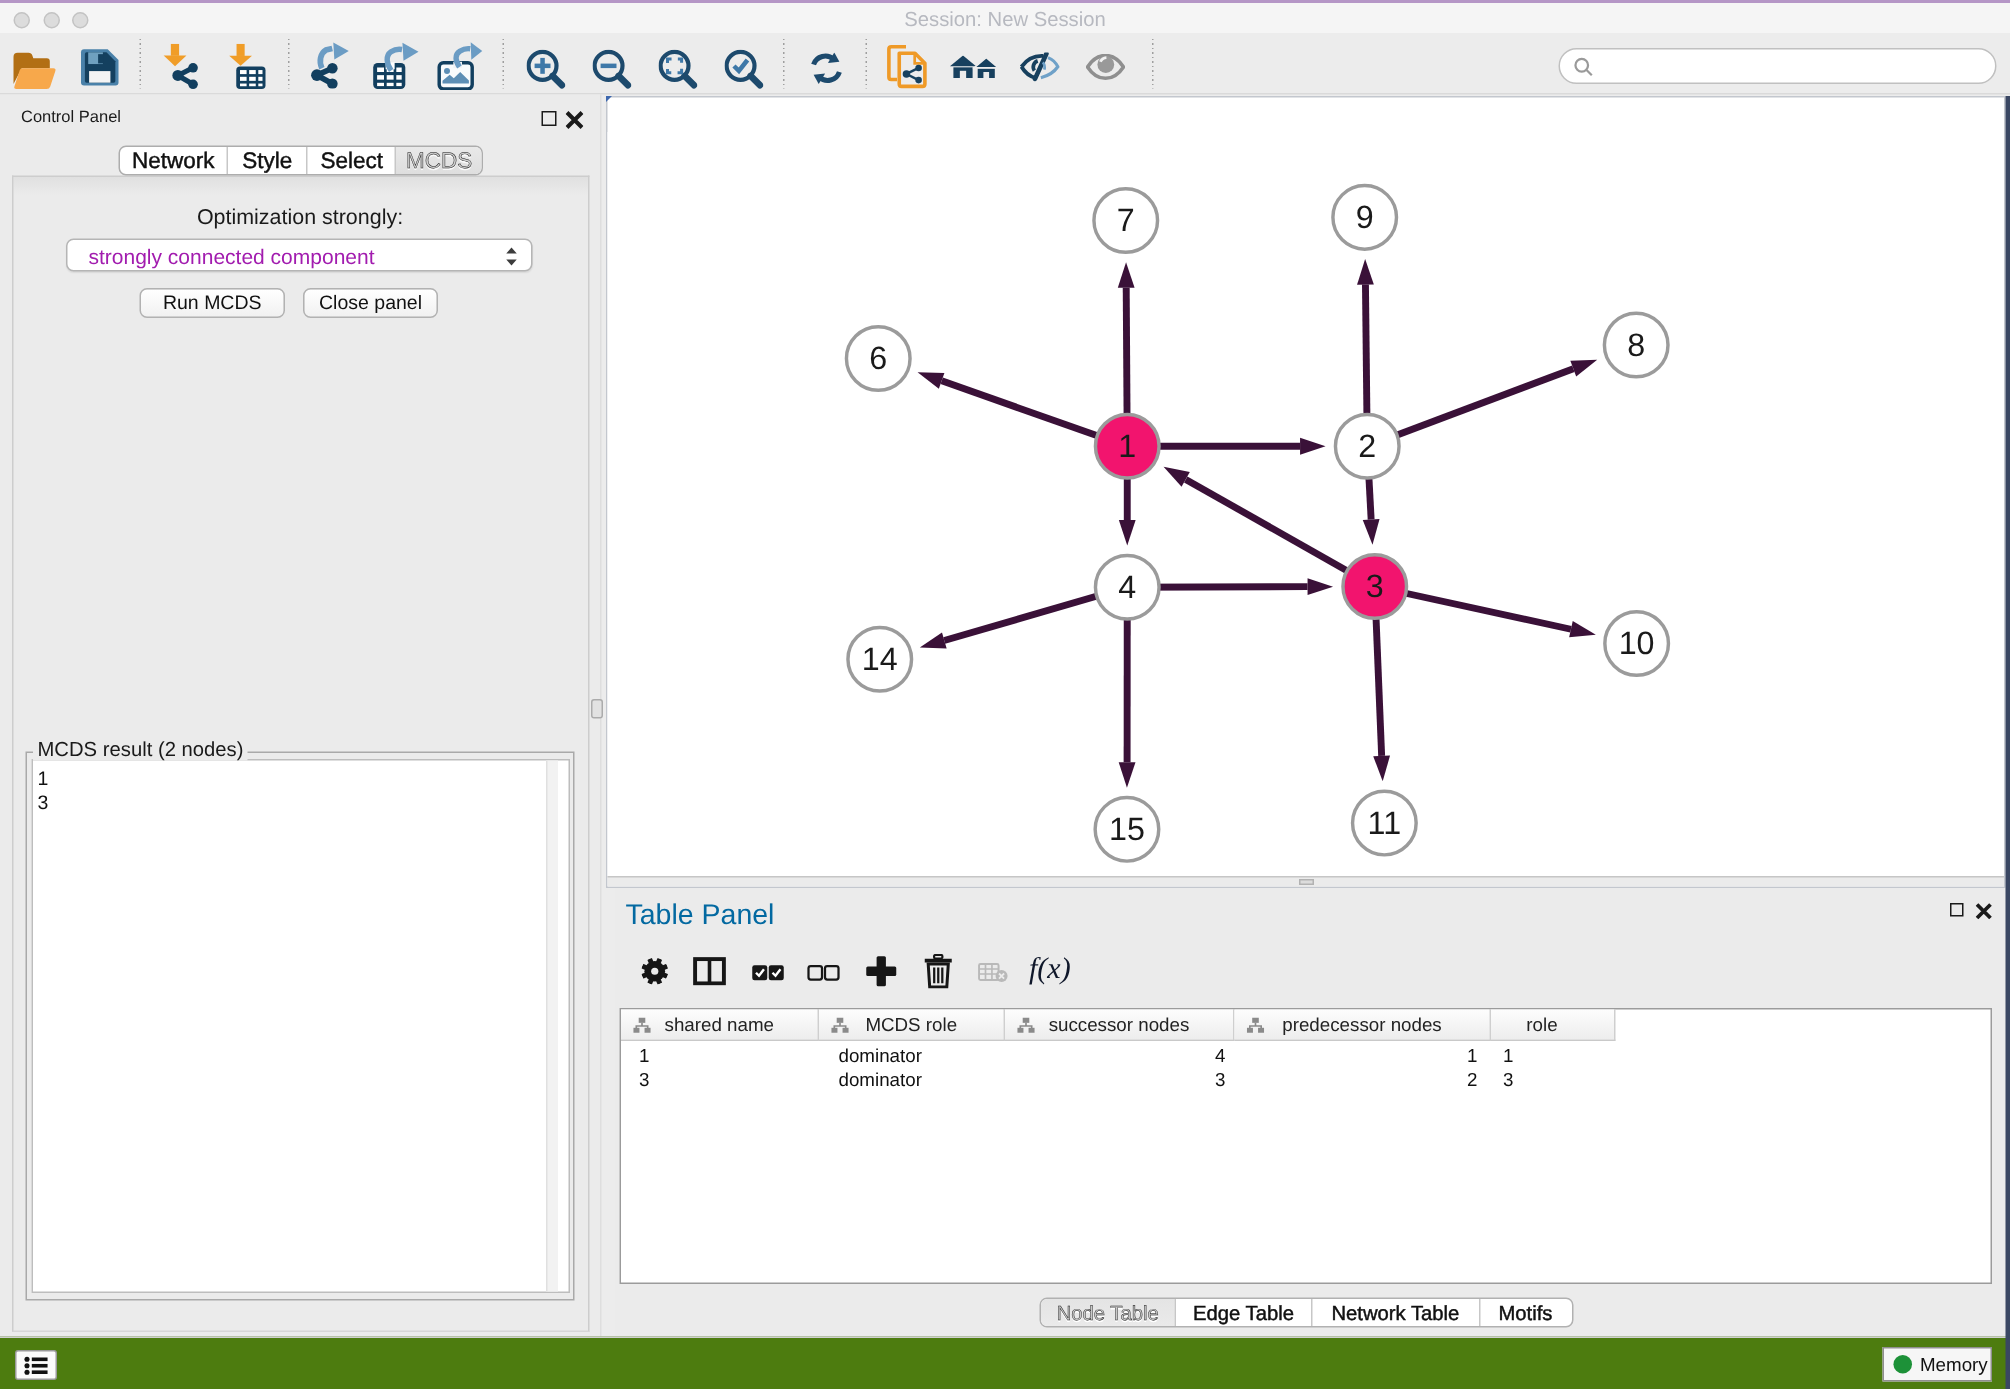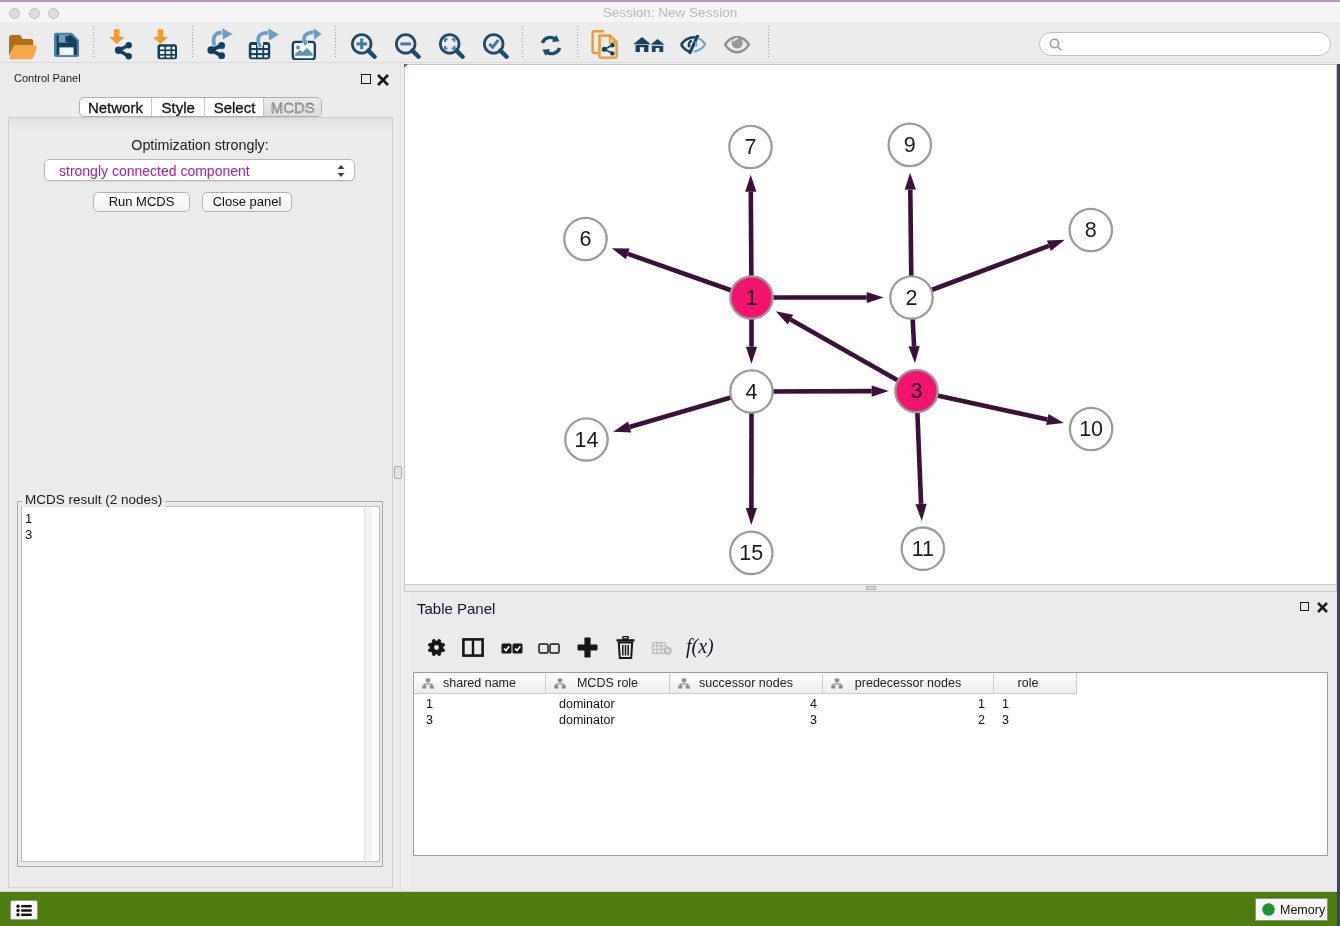--- a/index.html
+++ b/index.html
@@ -33,21 +33,21 @@
 
 #netwin{left:404px;top:64px;width:933px;height:528px;border:1px solid #c3c7ce;background:#fff}
 #net-title{left:0;top:0;width:100%;height:23px;background:linear-gradient(#f7f7f7,#e9e9e9 45%,#d7d7d7);border-bottom:1px solid #9c9c9c}
 #net-title .tl{position:absolute;top:5px;width:11px;height:11px;border-radius:50%;font:bold 8.5px/10px "Liberation Sans";text-align:center}
 #net-name{width:100%;padding-left:8px;text-align:center;font-size:14px;font-weight:bold;color:#1a1a1a;line-height:23px}
 #canvas{left:0;top:23px;width:931px;height:496px;background:#fff}
 #net-bottom{left:0;top:519px;width:931px;height:7px;background:#ebebeb;border-top:1px solid #c6c6c6}
 #net-grip{left:461px;top:520.5px;width:10px;height:4px;background:#dcdcdc;border:1px solid #b2b2b2}
 
 #tpanel{left:410px;top:592px;width:930px;height:299px;background:#ebebeb}
-#tp-title{left:7px;top:8px;font-size:15px;color:#0f172a}
+#tp-title{left:7px;top:8px;font-size:19px;color:#0369a1}
 #tableview{left:3px;top:80px;width:915px;height:184px;background:#fff;border:1px solid #9b9b9b}
 .thead{position:absolute;top:0;height:21px;background:linear-gradient(#fdfdfd,#ededed);border-right:1px solid #cfcfcf;border-bottom:1px solid #c9c9c9;font-size:12.5px;color:#222;text-align:center;line-height:20px}
 .thead svg{position:absolute;left:8px;top:5px}
 .trow{position:absolute;height:16px;font-size:12.5px;color:#111;line-height:16px}
 
 #btabs{left:283px;top:273px;height:20px;display:flex;border:1px solid #b1b1b1;border-radius:5px;background:#fff;overflow:hidden}
 #btabs .tab{height:100%;display:flex;align-items:center;justify-content:center;font-size:13.5px;color:#111;-webkit-text-stroke:0.3px #111;border-right:1px solid #c7c7c7}
 #btabs .tab:last-child{border-right:none}
 #btab-node{background:linear-gradient(#e4e4e4,#eaeaea);color:#c9c9c9 !important;-webkit-text-stroke:0.3px #c9c9c9;text-shadow:0 1px 0 #fff}
 
@@ -432,20 +432,26 @@
     <div class="trow" style="left:145px;top:23px">dominator</div>
     <div class="trow" style="left:256px;top:23px;width:147px;text-align:right">4</div>
     <div class="trow" style="left:409px;top:23px;width:162px;text-align:right">1</div>
     <div class="trow" style="left:588px;top:23px">1</div>
     <div class="trow" style="left:12px;top:39px">3</div>
     <div class="trow" style="left:145px;top:39px">dominator</div>
     <div class="trow" style="left:256px;top:39px;width:147px;text-align:right">3</div>
     <div class="trow" style="left:409px;top:39px;width:162px;text-align:right">2</div>
     <div class="trow" style="left:588px;top:39px">3</div>
   </div>
+  <div class="abs" id="btabs">
+    <div class="tab" id="btab-node" style="width:90px">Node Table</div>
+    <div class="tab" style="width:91px">Edge Table</div>
+    <div class="tab" style="width:111.5px">Network Table</div>
+    <div class="tab" style="width:61px">Motifs</div>
+  </div>
 </div>
 
 <div class="abs" id="statusbar">
   <div class="abs" id="stat-btn">
       <svg width="16" height="13" style="position:absolute;left:5px;top:3px" viewBox="0 0 16 13">
         <circle cx="2" cy="2.2" r="1.7" fill="#111"></circle>
         <circle cx="2" cy="6.5" r="1.7" fill="#111"></circle>
         <circle cx="2" cy="10.8" r="1.7" fill="#111"></circle>
         <rect x="5.2" y="1" width="10.5" height="2.4" fill="#111"></rect>
         <rect x="5.2" y="5.3" width="10.5" height="2.4" fill="#111"></rect>

